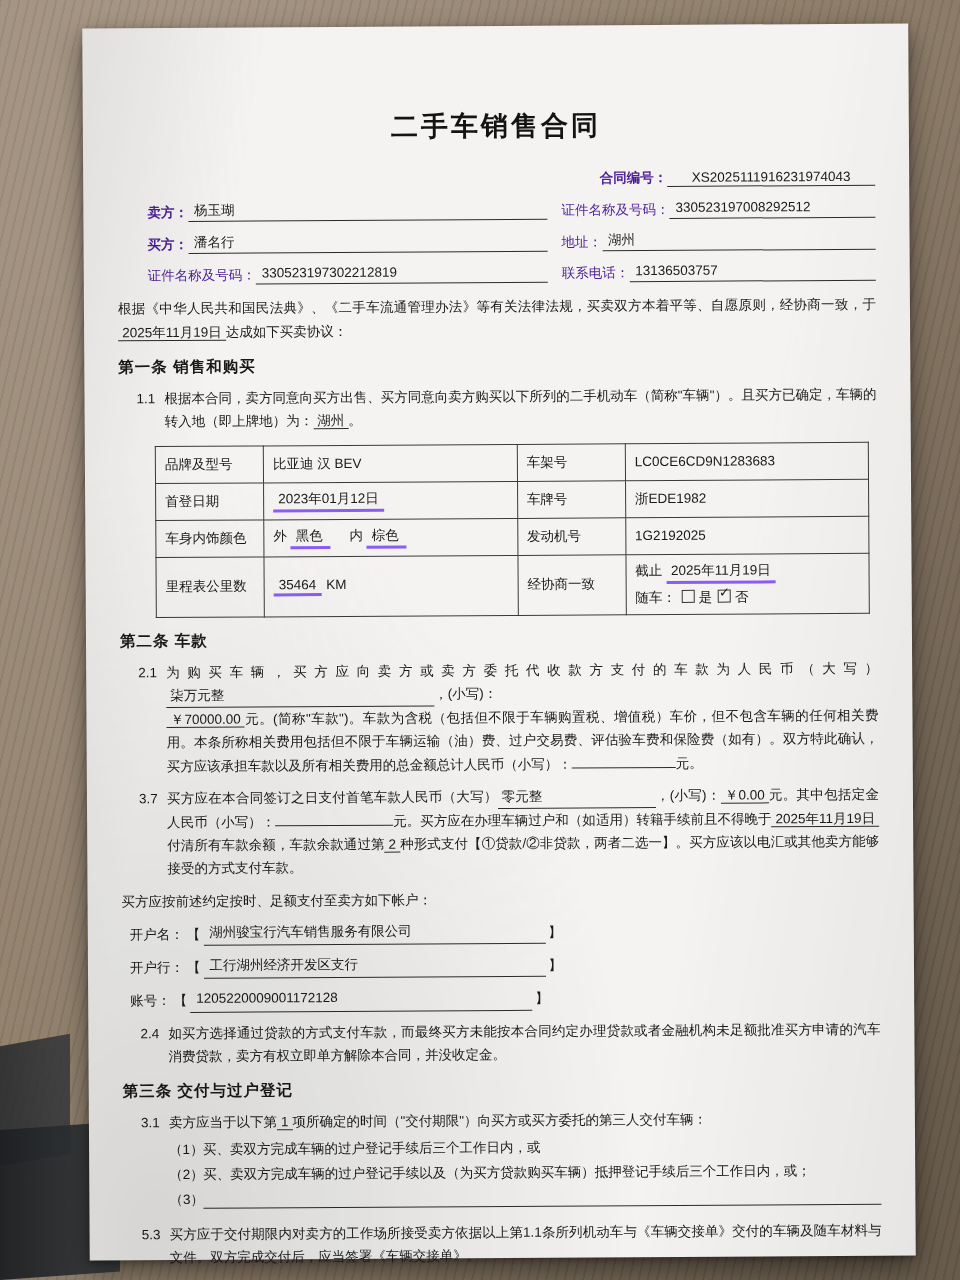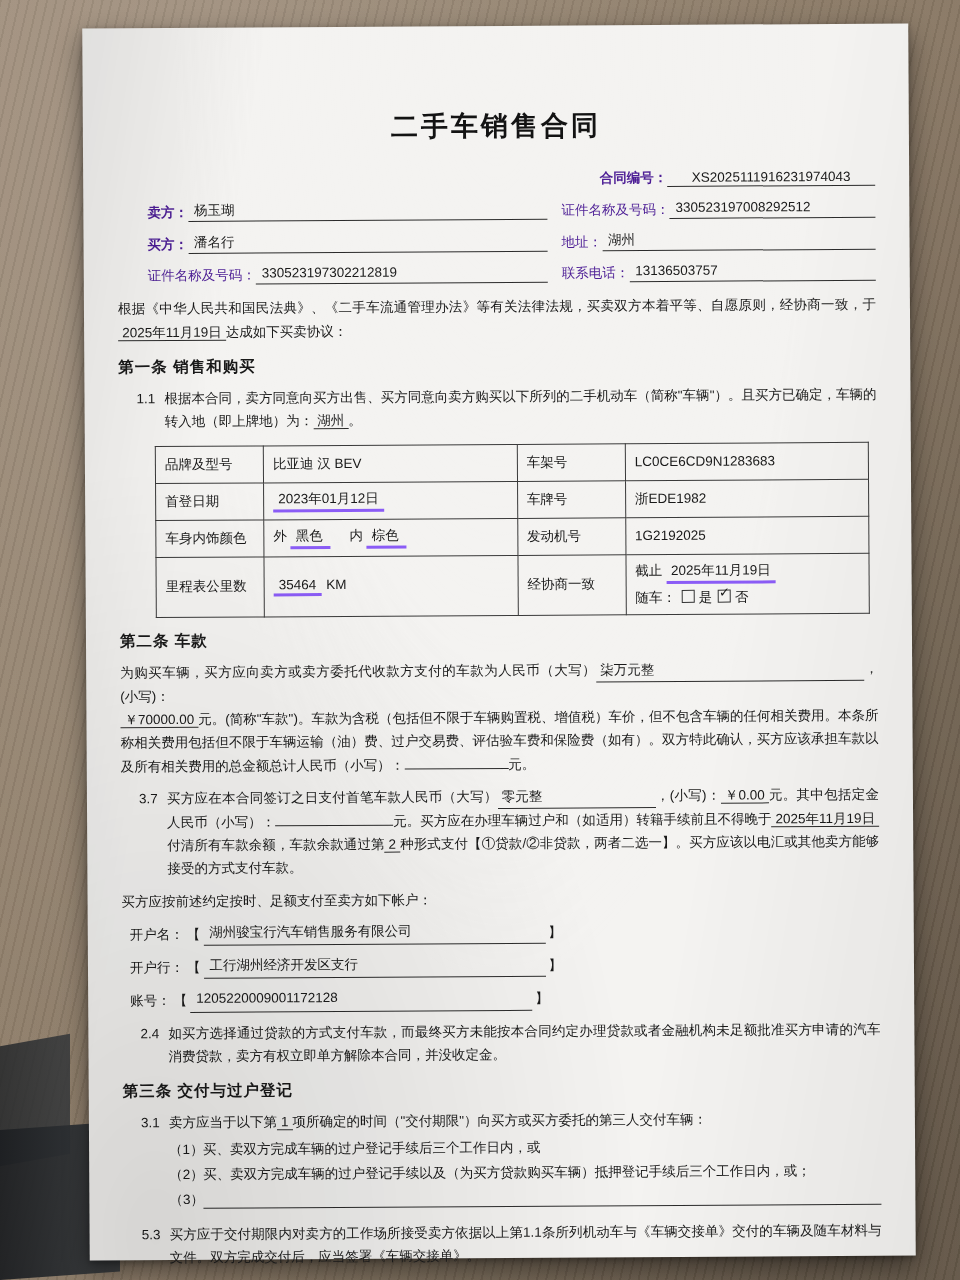--- a/index.html
+++ b/index.html
@@ -343,20 +343,21 @@
                 <span class="cbx checked"></span><span>否</span>
               </div>
             </td>
           </tr>
         </tbody>
           </table>
 
         <div class="sec-head">第二条 车款</div>
 
         <div class="clause">
+          <div class="num">2.1</div>
           <div class="body">
             <span>为购买车辆，买方应向卖方或卖方委托代收款方支付的车款为人民币（大写）</span><span class="u" style="min-width:260px;display:inline-block">柒万元整</span><span>，(小写)：</span><br>
             <span class="u">￥70000.00</span><span>元。(简称"车款")。车款为含税（包括但不限于车辆购置税、增值税）车价，但不包含车辆的任何相关费用。本条所称相关费用包括但不限于车辆运输（油）费、过户交易费、评估验车费和保险费（如有）。双方特此确认，买方应该承担车款以及所有相关费用的总金额总计人民币（小写）：</span><span class="u" style="min-width:96px;display:inline-block"></span><span>元。</span>
           </div>
         </div>
 
         <div class="clause">
           <div class="num">3.7</div>
           <div class="body">
             <span>买方应在本合同签订之日支付首笔车款人民币（大写）</span><span class="u" style="min-width:150px;display:inline-block">零元整</span><span>，(小写)：</span><span class="u">￥0.00</span><span>元。其中包括定金人民币（小写）：</span><span class="u" style="min-width:110px;display:inline-block"></span><span>元。买方应在办理车辆过户和（如适用）转籍手续前且不得晚于</span><span class="u">2025年11月19日</span><span>付清所有车款余额，车款余款通过第</span><span class="u">2</span><span>种形式支付【①贷款/②非贷款，两者二选一】。买方应该以电汇或其他卖方能够接受的方式支付车款。</span>

